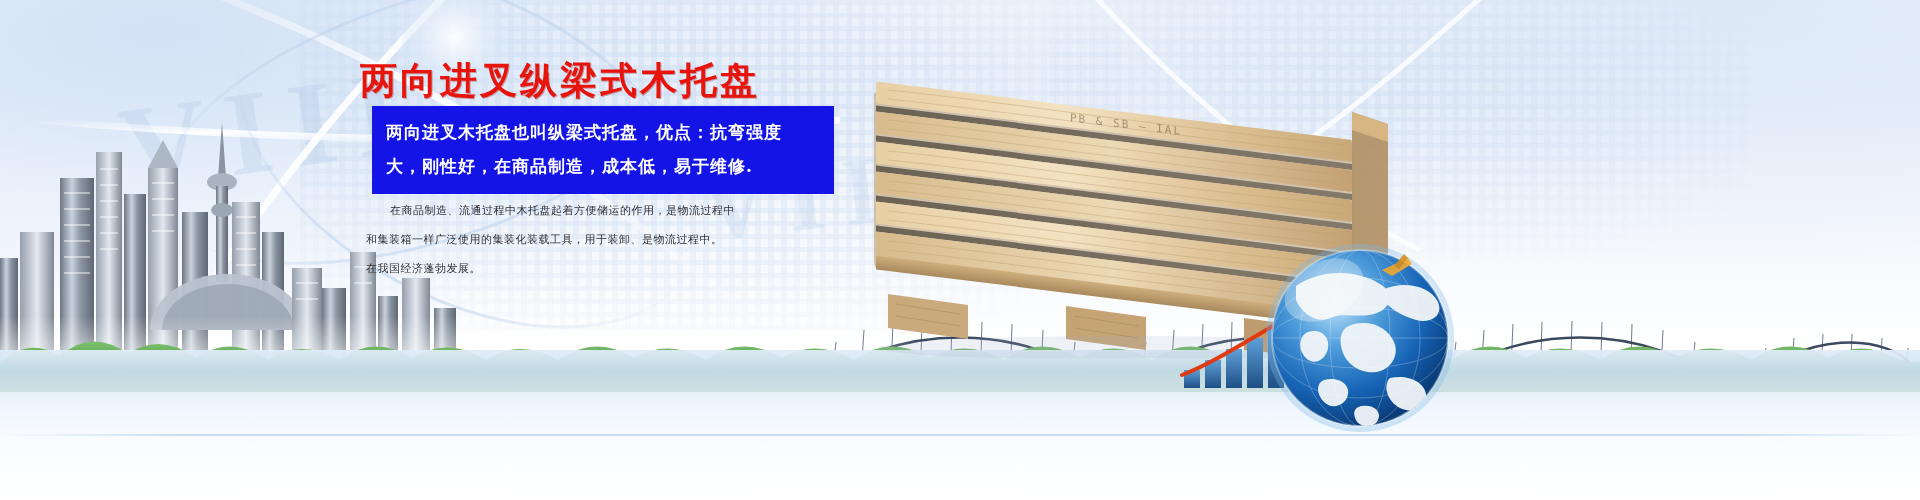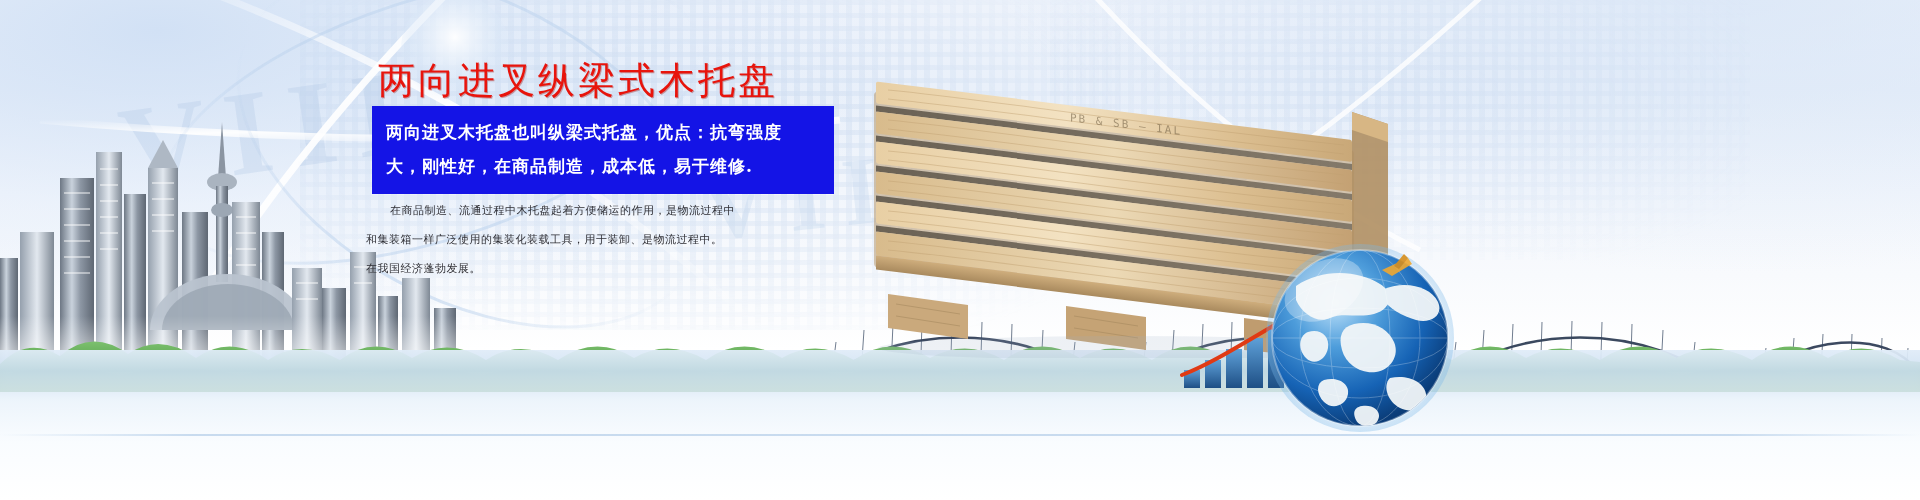--- a/index.html
+++ b/index.html
@@ -121,25 +121,25 @@
   .water-line {
     position: absolute;
     left: 0; bottom: 64px;
     width: 1920px; height: 2px;
     background: linear-gradient(to right, rgba(255,255,255,0), rgba(188,211,235,.8) 10%, rgba(188,211,235,.8) 90%, rgba(255,255,255,0));
   }
 
   
   .title {
     position: absolute;
-    left: 378px;
+    left: 360px;
     top: 56px;
     font-family: "DejaVu Serif", "Liberation Serif", serif;
     font-size: 37px;
-    font-weight: 400;
+    font-weight: 700;
     letter-spacing: 3px;
     color: #e8140c;
     white-space: nowrap;
     text-shadow: 1px 1px 0 rgba(150,10,6,.35);
   }
 
   
   .bluebox {
     position: absolute;
     left: 372px;

